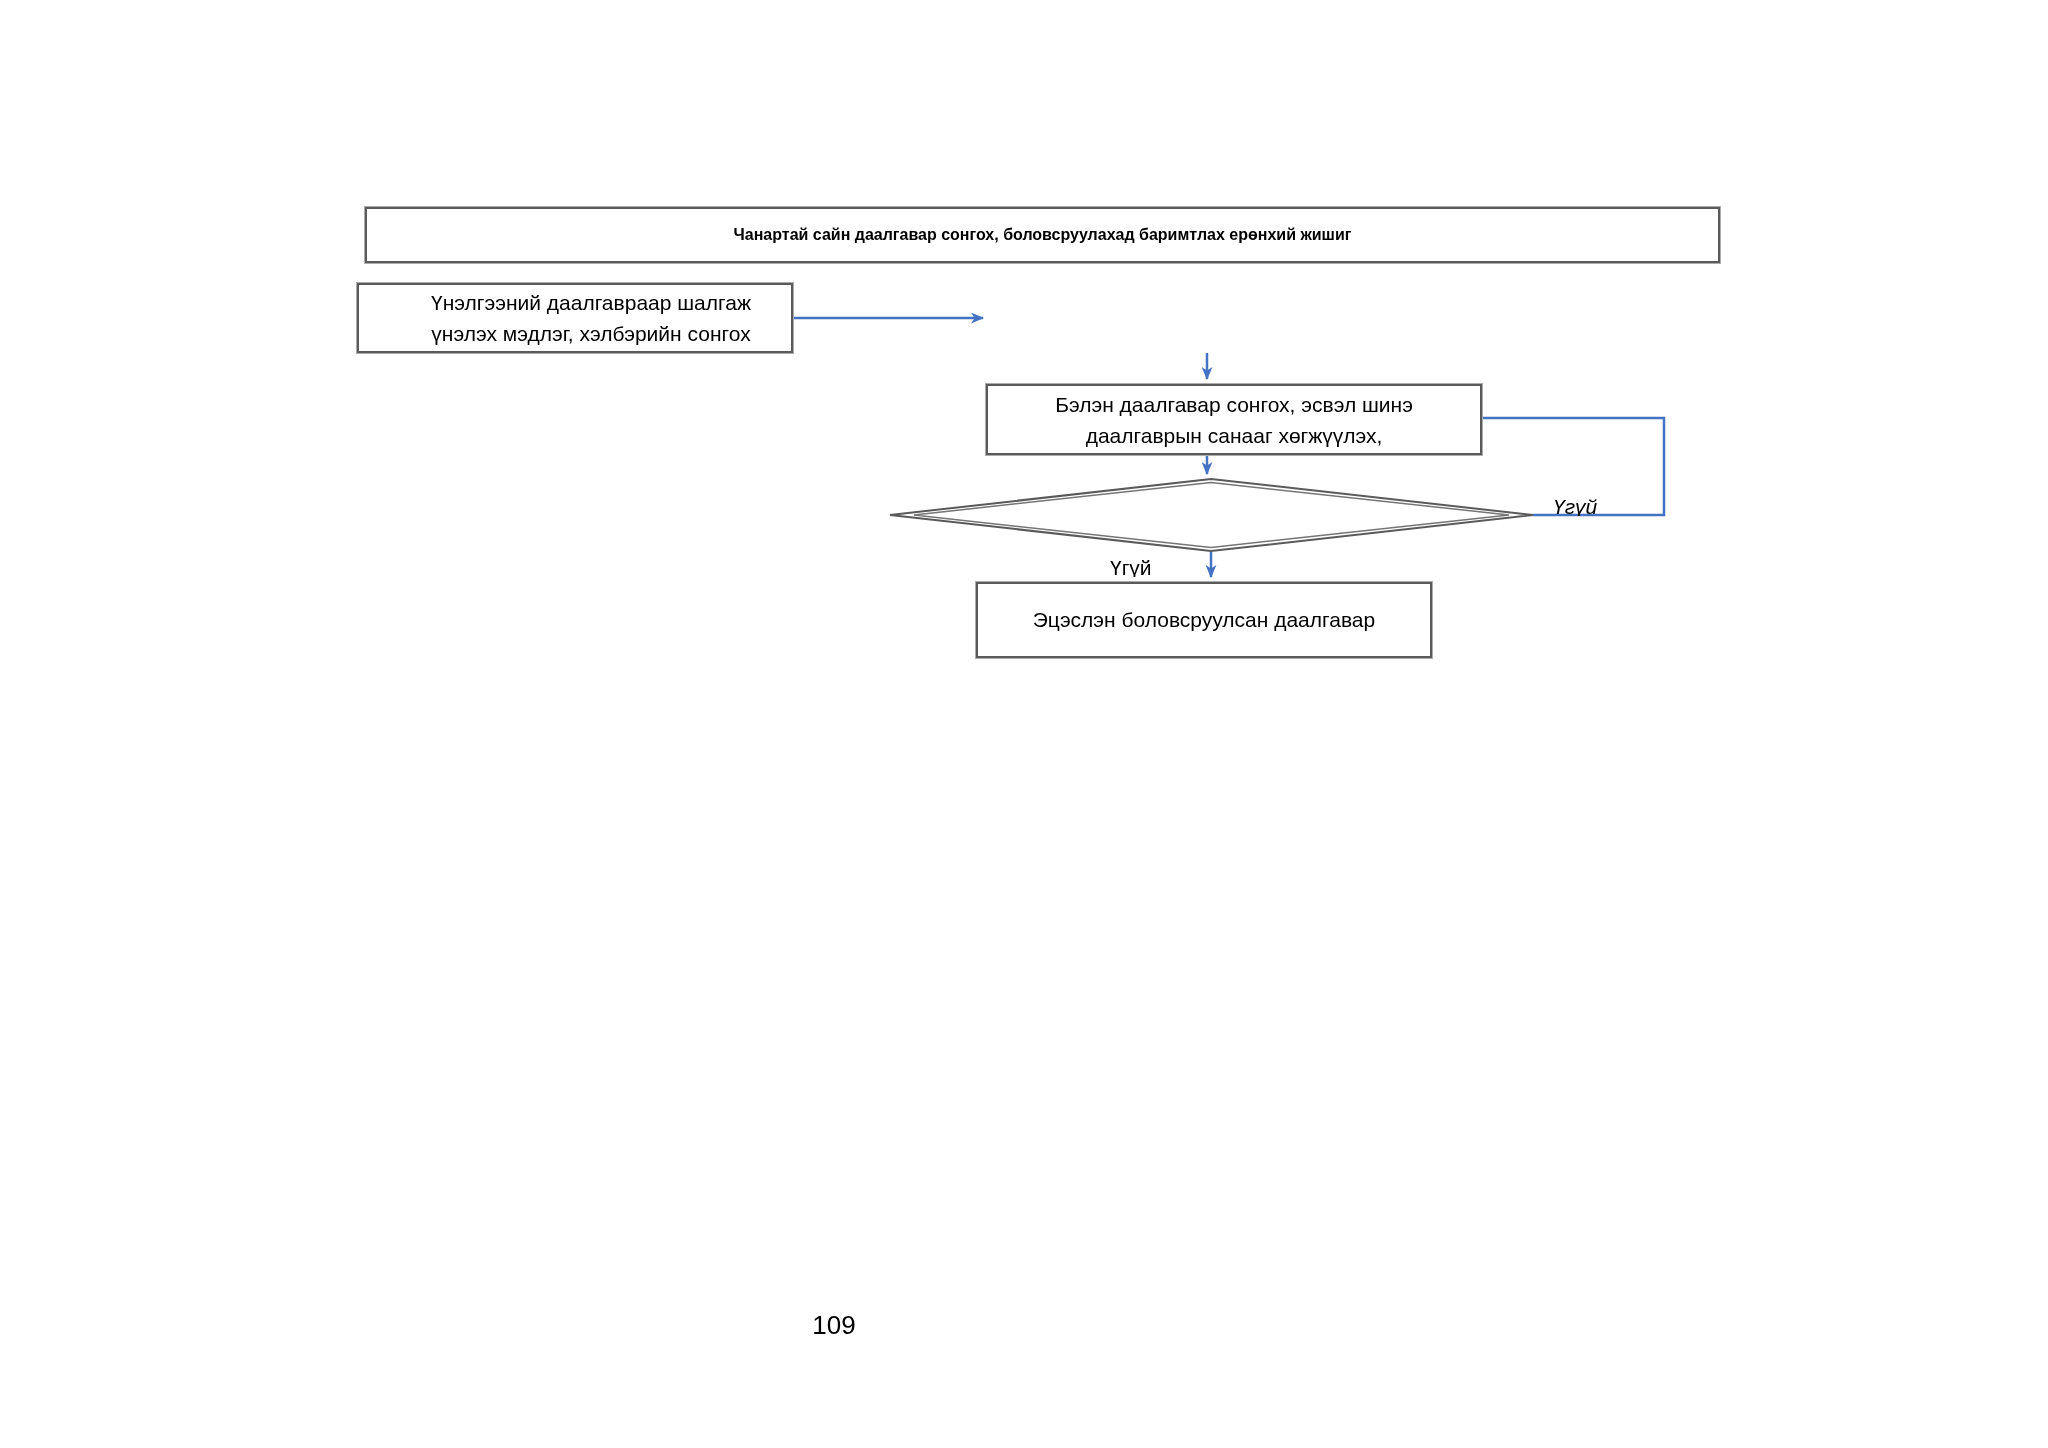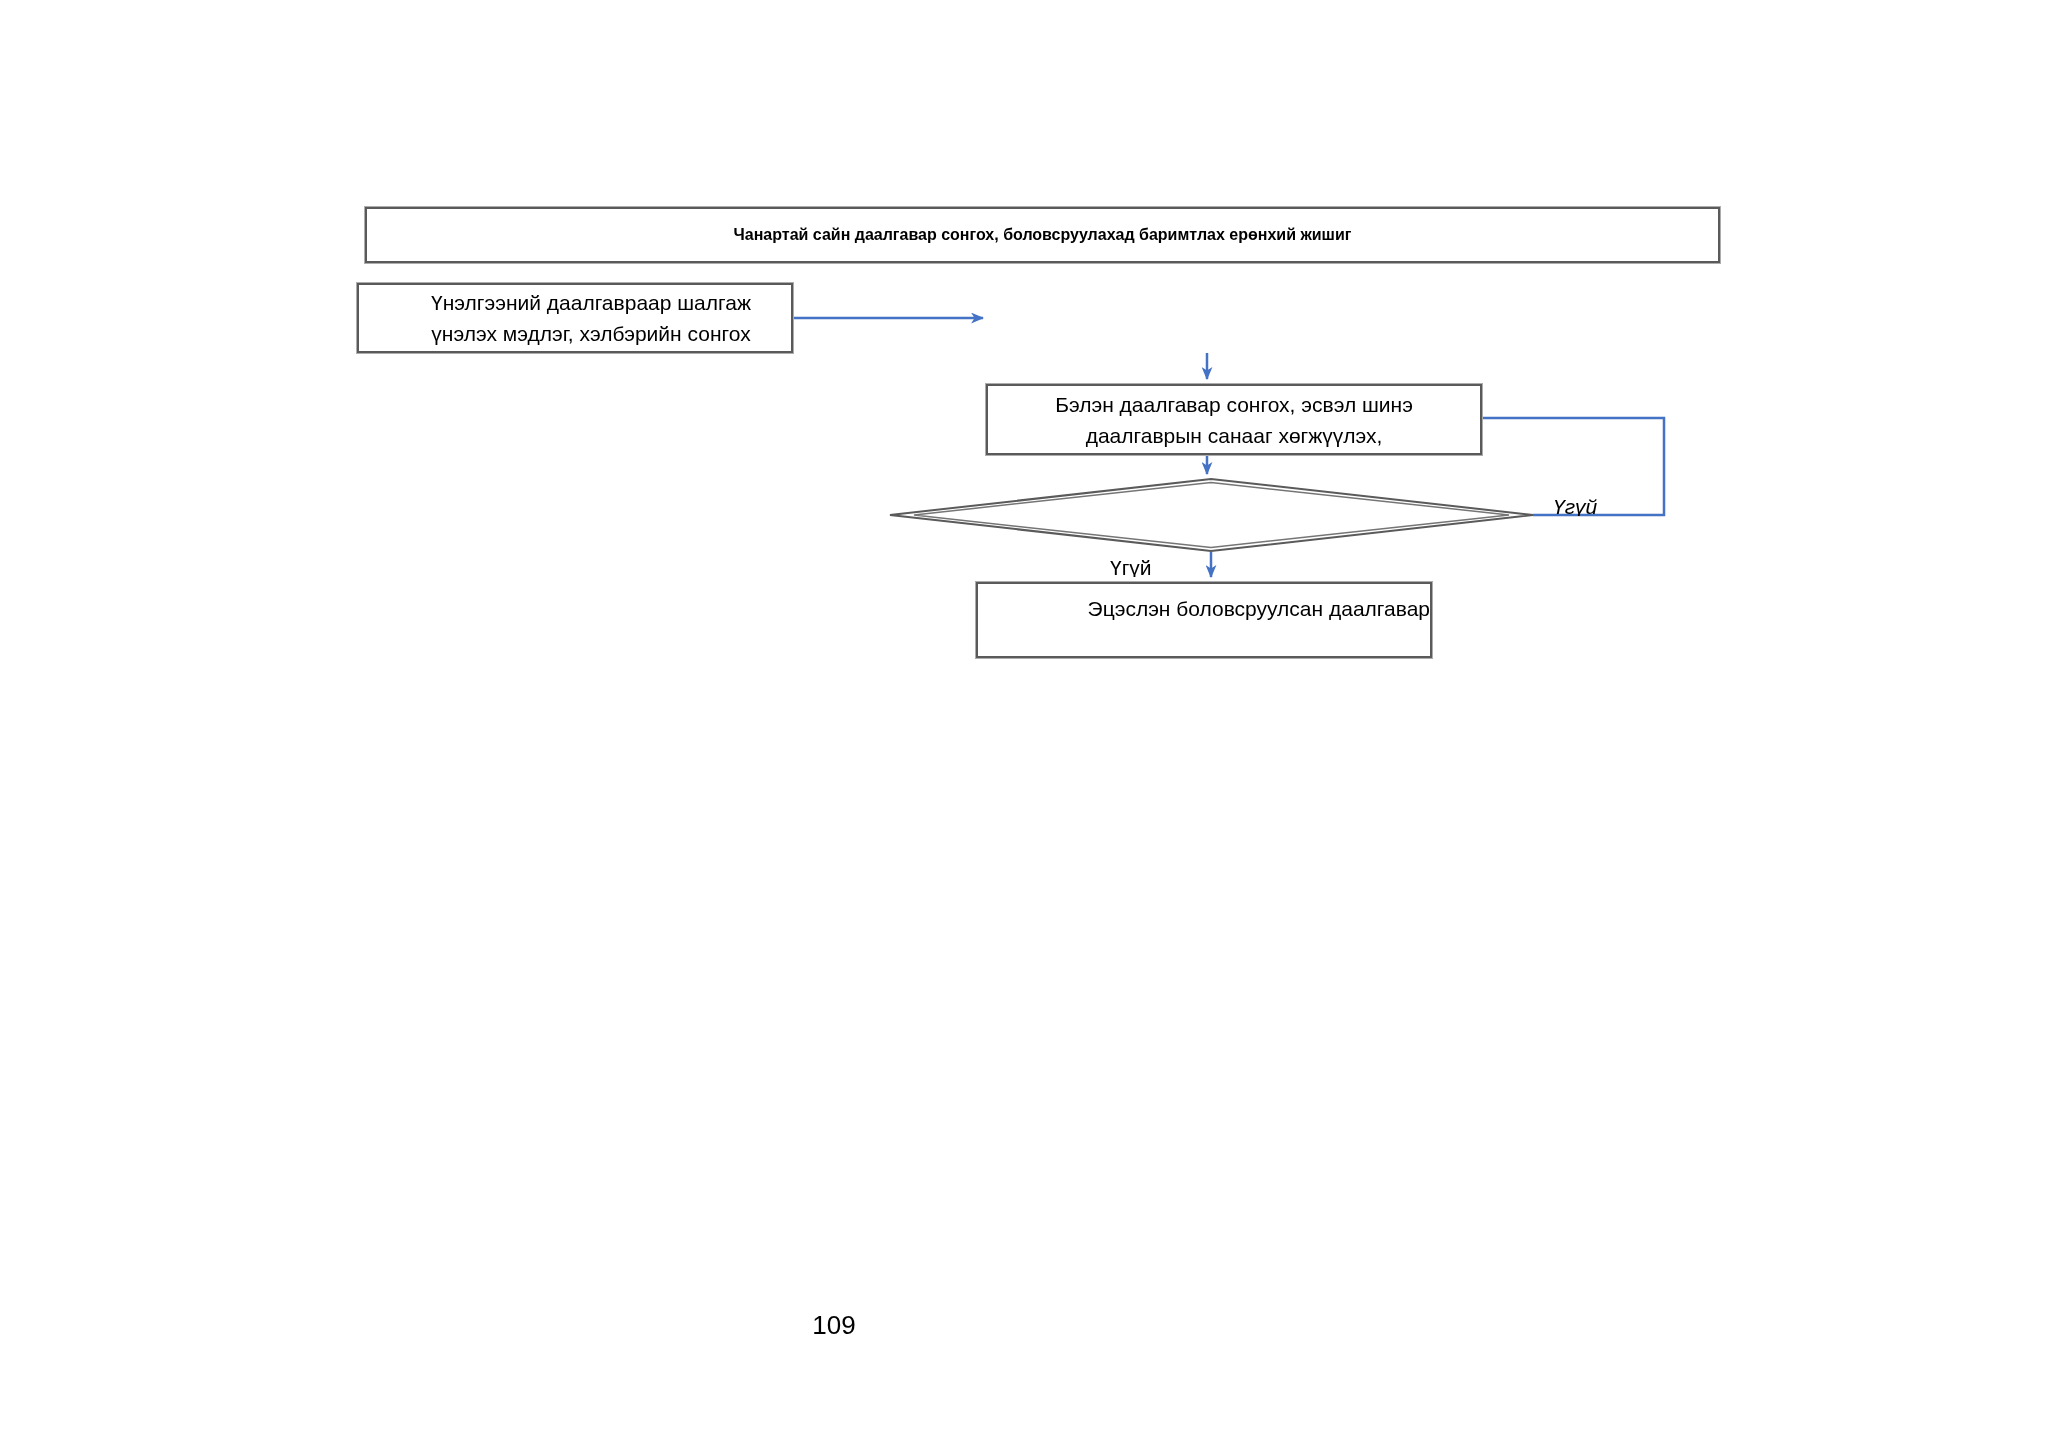--- a/index.html
+++ b/index.html
@@ -40,22 +40,21 @@
     left:357px;top:207px;width:1355px;height:56px;
     font-size:16px;font-weight:bold;margin-left:8px;
   }
   .box-step1{left:357px;top:283px;width:436px;height:70px;font-size:21px;line-height:31px;padding-left:32px;}
   .box-step2{left:987px;top:282px;width:441px;height:70px;font-size:21px;line-height:31px;}
   .box-step3{left:986px;top:384px;width:496px;height:71px;font-size:21px;line-height:31px;}
   .box-final{
     left:976px;top:582px;width:456px;height:76px;
     font-size:21px;line-height:31px;
     align-items:flex-start;
-    padding-top:9px;
-    justify-content:flex-end;
+    padding-top:20px;
   }
   .lines span{display:block;}
   .decision-text{
     position:absolute;
     left:1001px;top:491px;width:420px;
     font-size:15px;line-height:23px;
     text-align:center;
   }
   .branch-label{
     position:absolute;

